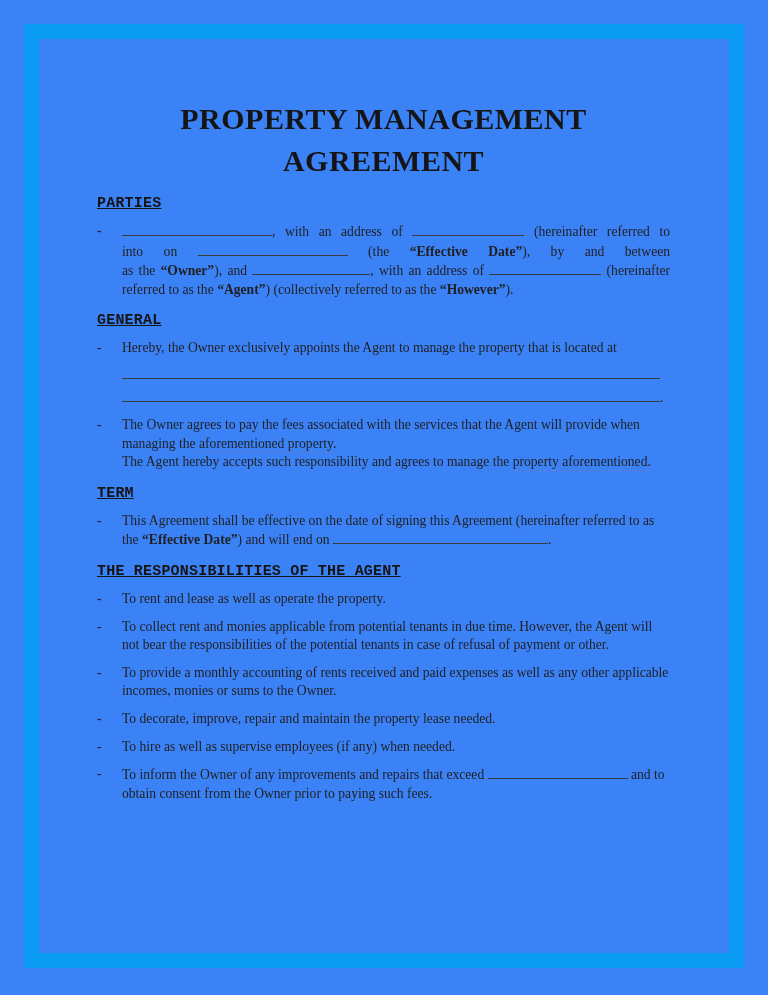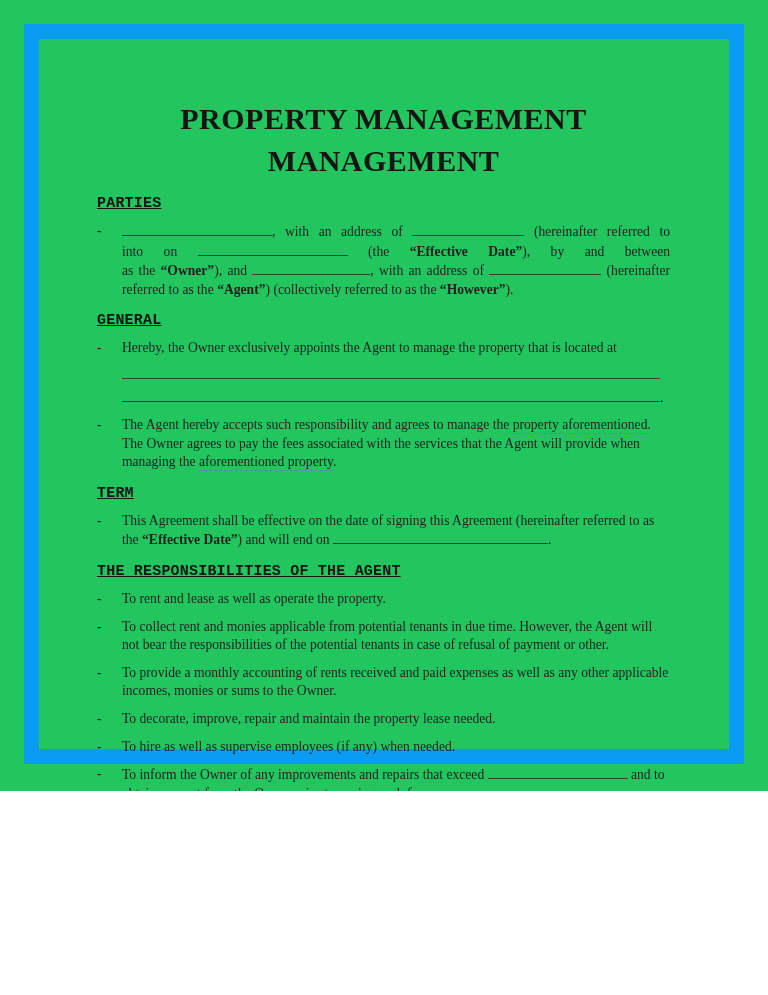--- a/index.html
+++ b/index.html
@@ -3,22 +3,22 @@
 <meta charset="utf-8">
 <style>
   html,body { margin:0; padding:0; }
   body {
     width:768px; height:995px;
     background:#ffffff;
     font-family:"Liberation Serif", "DejaVu Serif", serif;
   }
   .page {
     position:relative;
-    width:768px; height:791px;
-    background:#22c55e;
+    width:768px; height:995px;
+    background:#3b82f6;
     overflow:hidden;
   }
   .frame {
     position:absolute;
     left:24px; top:24px; right:24px; bottom:27px;
     border:15px solid #0a9cf2;
     pointer-events:none;
   }
   .content {
     position:absolute;
@@ -77,21 +77,21 @@
 </head>
 <body>
 
 <div class="page">
   <div class="frame"></div>
 
   <div class="content">
 
     <h1>
       <div>PROPERTY MANAGEMENT</div>
-      <div>MANAGEMENT</div>
+      <div>AGREEMENT</div>
     </h1>
 
     <h2>PARTIES</h2>
 
     <div class="pblock row">
       <span class="dash">-</span>
       <div class="bt">
         <div class="jl">
           <span class="blank w150"></span><span>, with an address of</span>
           <span class="blank w112"></span>
@@ -130,26 +130,26 @@
         <div class="blankline2">
           <span class="fullblank"></span><span>.</span>
         </div>
       </div>
     </div>
 
     <div class="pblock row">
       <span class="dash">-</span>
       <div class="bt">
         <div>
+          <span>The Owner agrees to pay the fees associated with the services that the Agent will provide when managing the</span>
+          <span class="du">aforementioned property</span><span>.</span>
+        </div>
+        <div>
           <span>The Agent hereby accepts such responsibility and agrees to manage the</span>
           <span class="du">property aforementioned</span><span>.</span>
-        </div>
-        <div>
-          <span>The Owner agrees to pay the fees associated with the services that the Agent will provide when managing the</span>
-          <span class="du">aforementioned property</span><span>.</span>
         </div>
       </div>
     </div>
 
     <h2>TERM</h2>
 
     <div class="pblock row">
       <span class="dash">-</span>
       <div class="bt">
         <span>This Agreement shall be effective on the date of signing this Agreement (hereinafter referred to as the</span>

